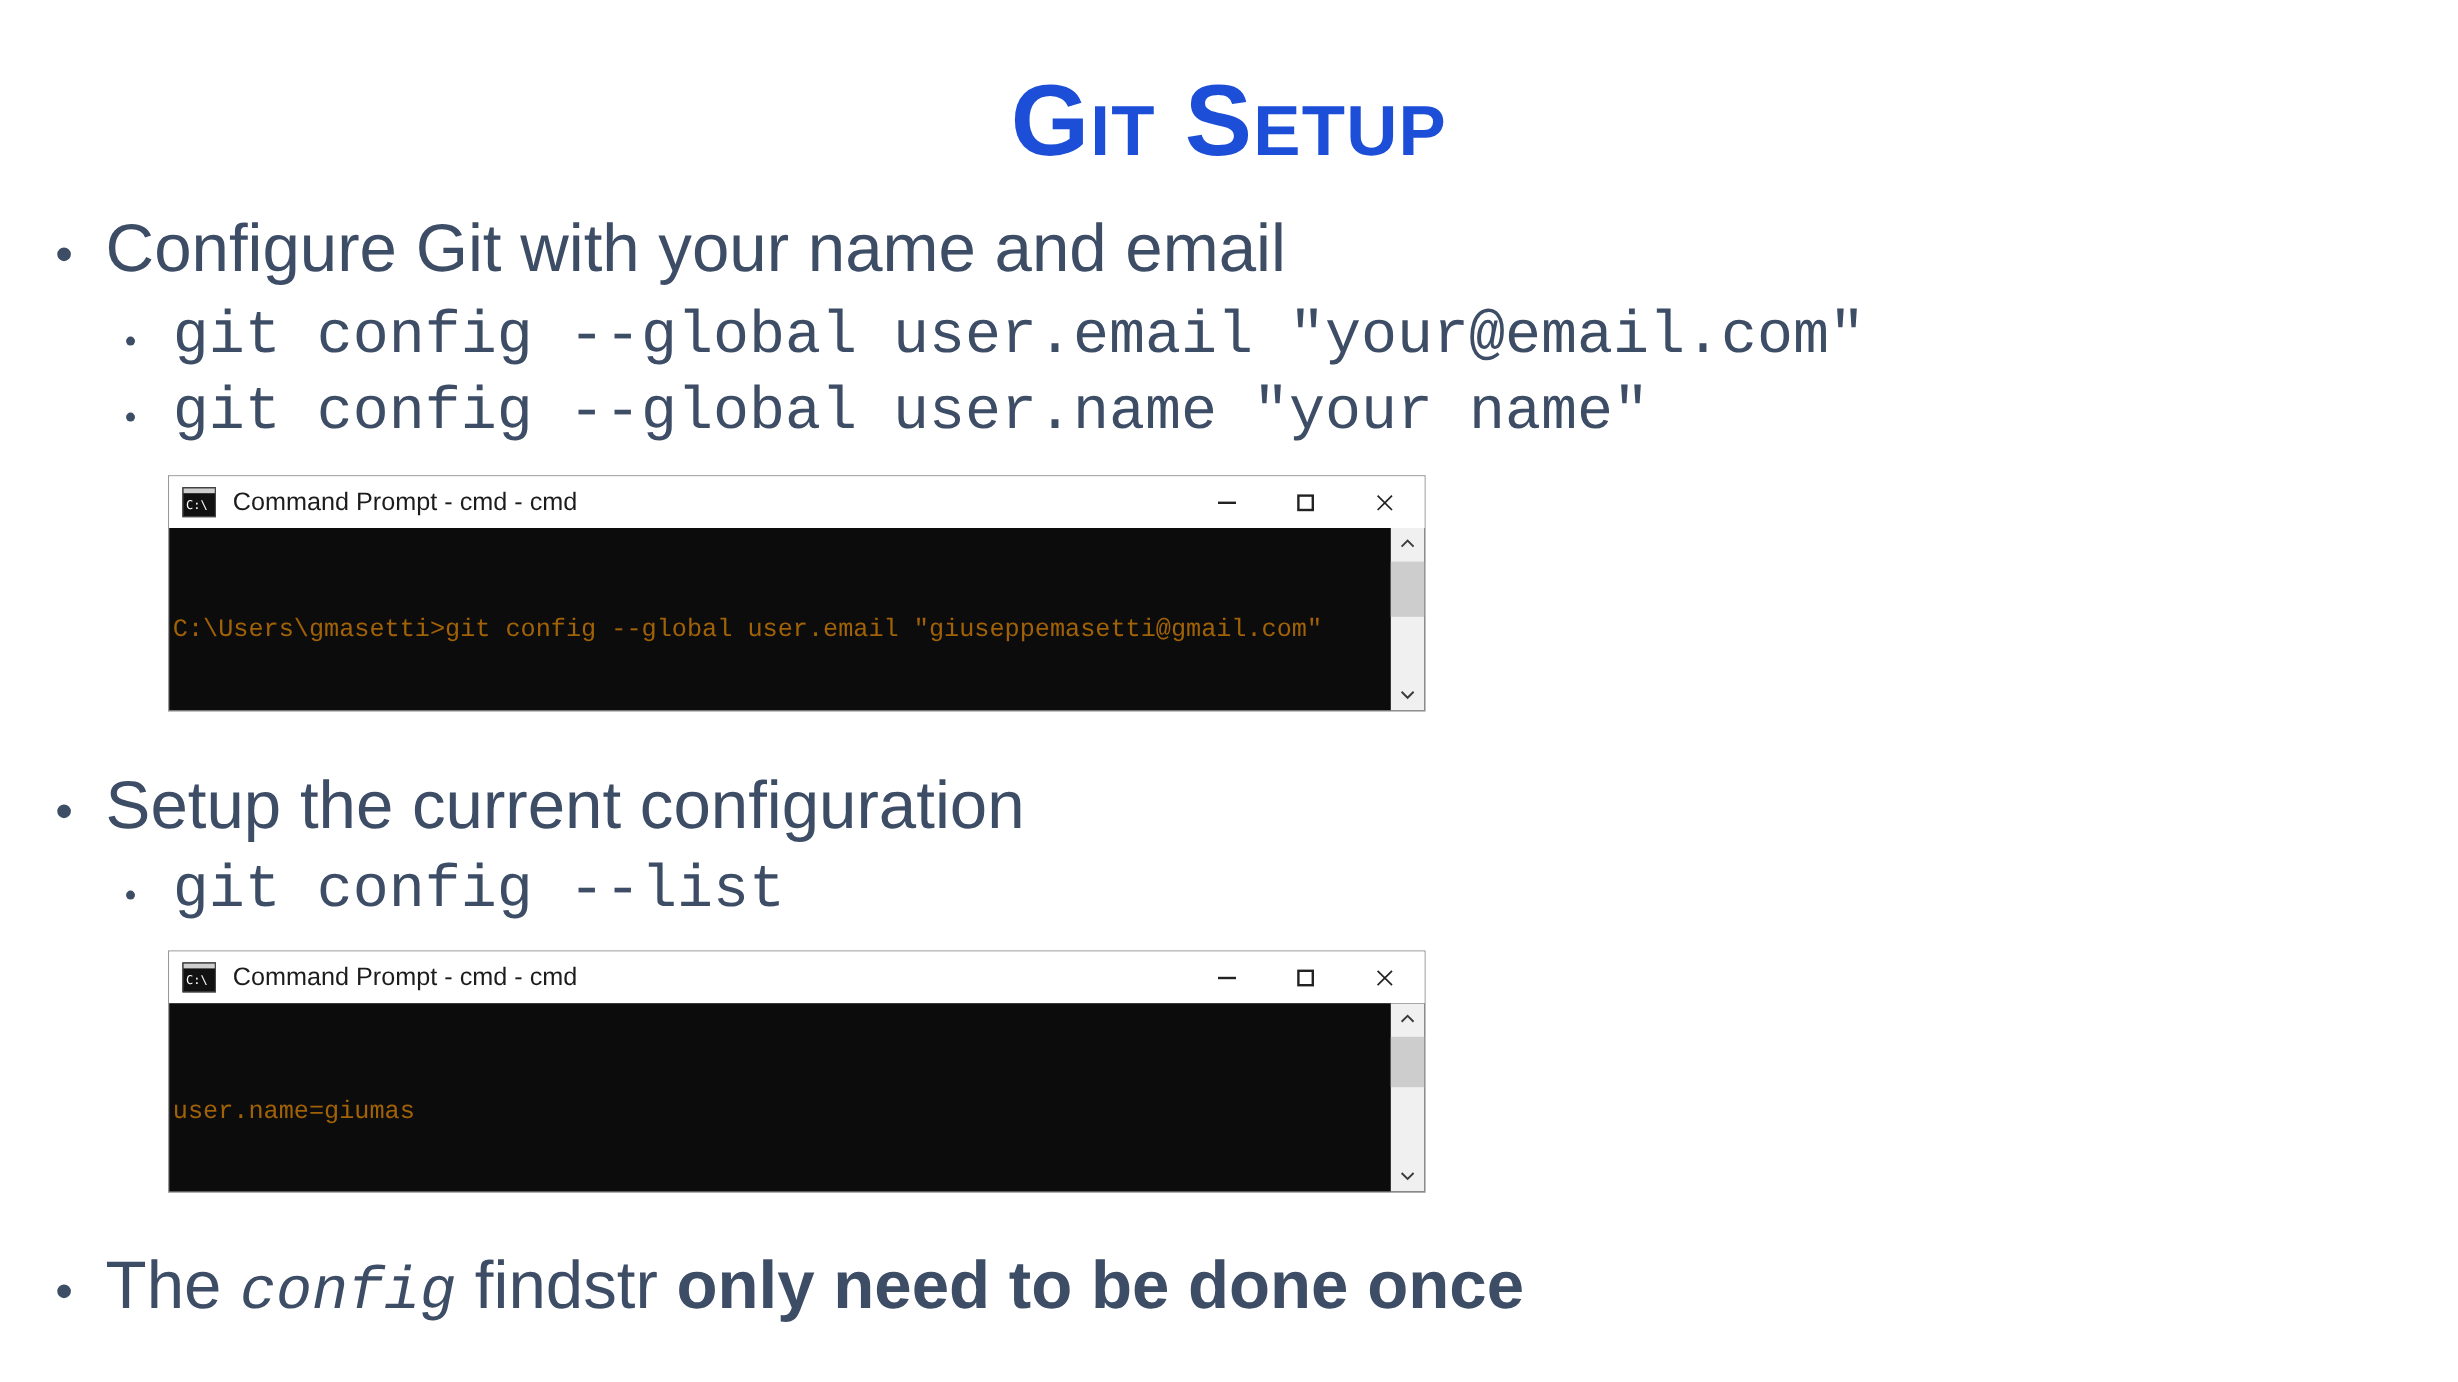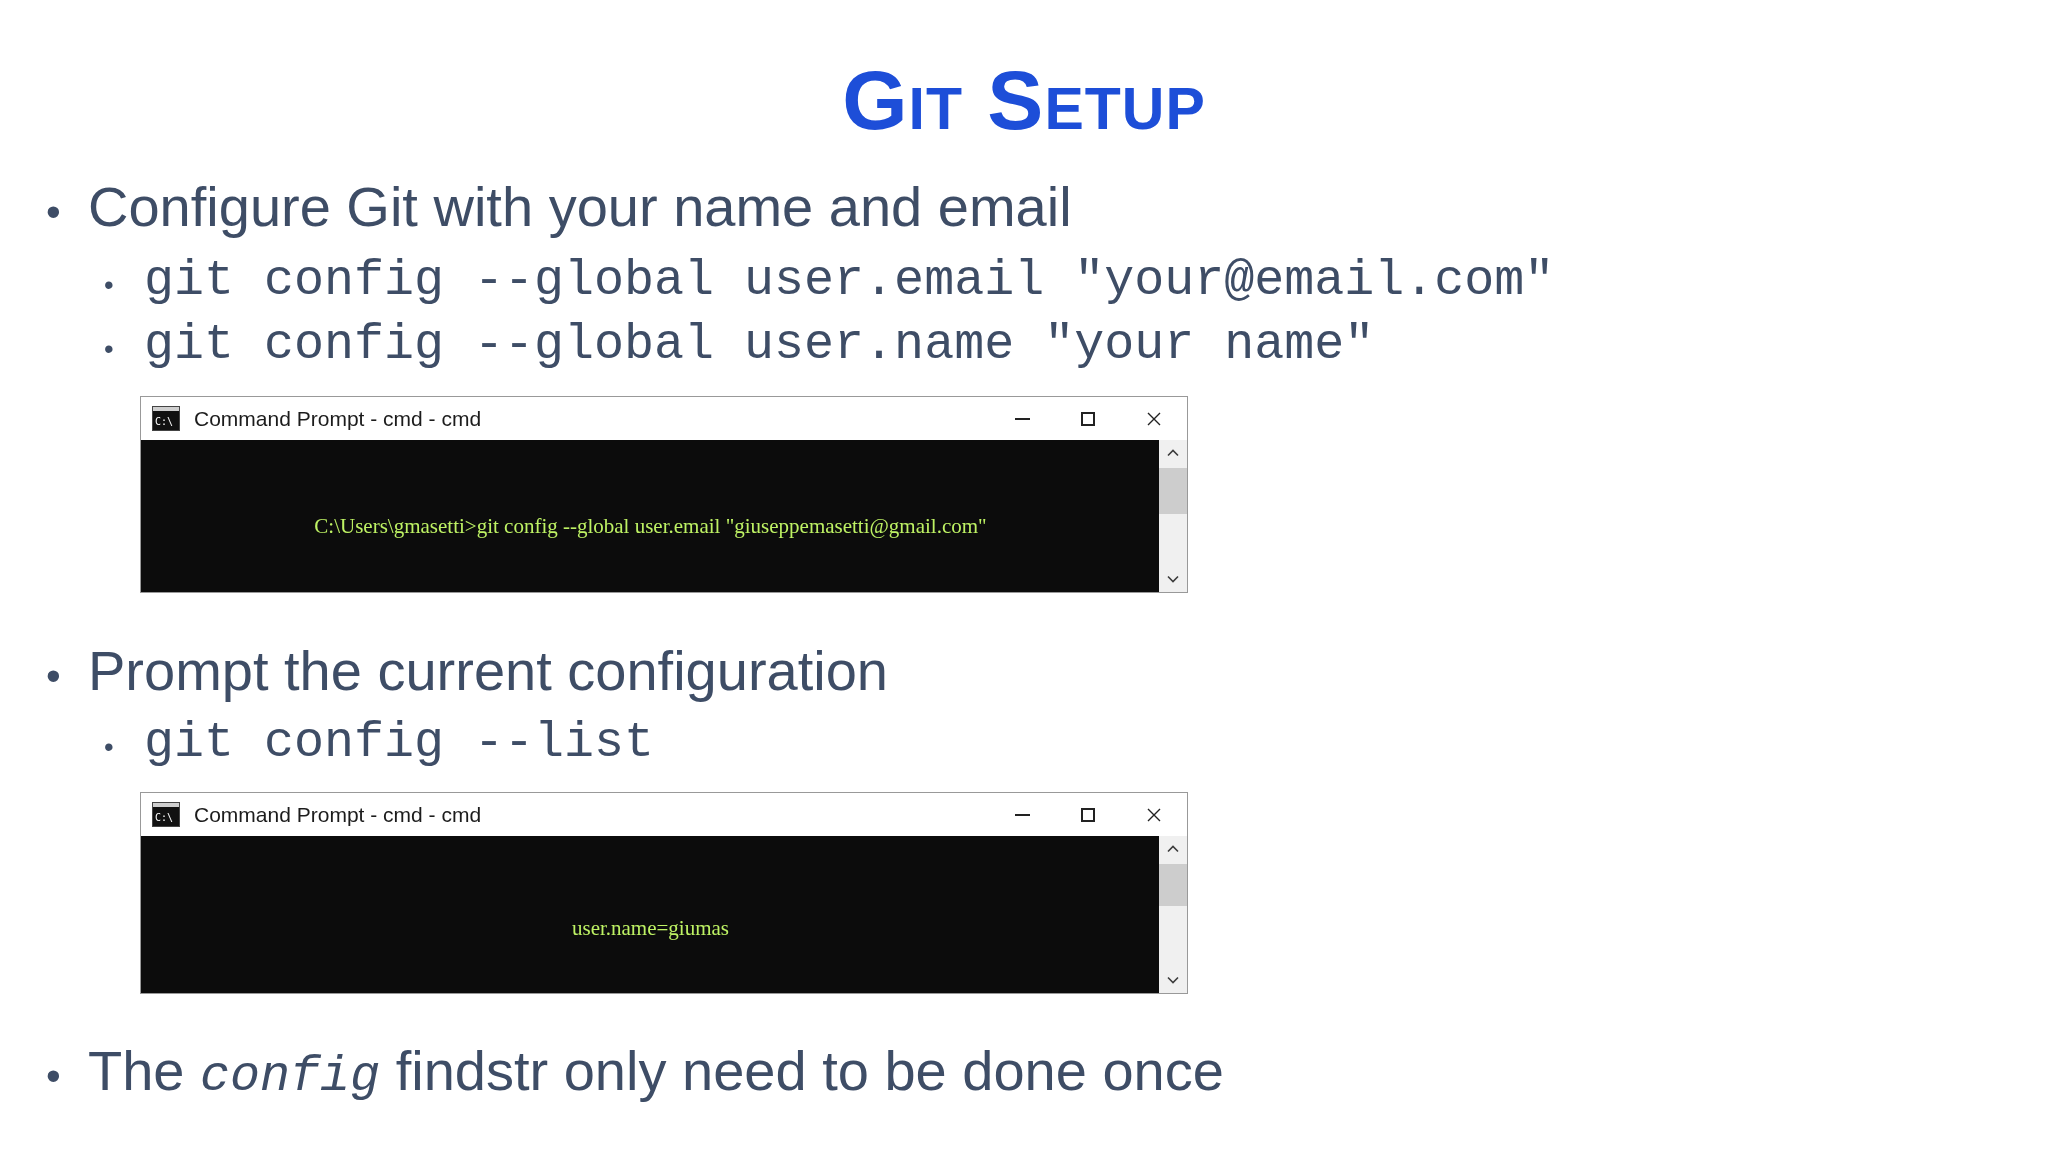--- a/index.html
+++ b/index.html
@@ -34,21 +34,21 @@
     color: #3E4D66;
   }
   .bullet-row.lvl1 { left: 46px; font-size: 56px; line-height: 1.25; }
   .bullet-row.lvl2 { left: 104px; font-size: 50px; line-height: 1.25;
                      font-family: "Liberation Mono", monospace; }
   .dot { flex: 0 0 auto; }
   .lvl1 > .dot { width: 42px; font-size: 0.75em; }
   .lvl2 > .dot { width: 40px; font-size: 0.55em; font-family: "Liberation Sans", sans-serif; }
   .mixed span { white-space: pre; }
   .code-inline { font-family: "Liberation Mono", monospace; font-size: 50px; font-style: italic; }
-  .bold-part { font-weight: normal; }
+  .bold-part { font-weight: bold; }
 
   
   .term-window {
     position: absolute;
     left: 140px;
     width: 1048px;
     background: #ffffff;
     border: 1px solid #999999;
     box-sizing: border-box;
   }
@@ -108,26 +108,25 @@
   .x-glyph { width: 16px; height: 16px; display: block; }
 
   .term-body {
     position: relative;
     background: #0C0C0C;
     overflow: hidden;
   }
   .term-lines {
     position: absolute;
     top: 0; left: 0; right: 30px; bottom: 0;
-    font-family: Liberation Serif, serif;
+    font-family: Liberation Mono, monospace;
     font-size: 21px;
     line-height: 24px;
-    color: #bef264;
+    color: #a16207;
     white-space: pre;
-    text-align: center;
   }
   .w1 .term-body { height: 152px; }
   .w1 .term-lines { padding: 26px 0 0 3px; }
   .w2 .term-body { height: 157px; }
   .w2 .term-lines { padding: 32px 0 0 3px; }
   .term-line { height: 24px; }
 
   .v-scrollbar {
     position: absolute;
     top: 0; right: 0; bottom: 0;
@@ -212,21 +211,21 @@
           <svg viewBox="0 0 12 8">
               <path d="M1 1.5 L6 6.5 L11 1.5" stroke="#3c3c3c" stroke-width="1.6" fill="none"></path>
             </svg>
         </span>
       </div>
     </div>
   </div>
 
   <div class="bullet-row lvl1" style="top: 636px;">
     <span class="dot">•</span>
-    <span>Prompt the current configuration</span>
+    <span>Setup the current configuration</span>
   </div>
 
   <div class="bullet-row lvl2" style="top: 712px;">
     <span class="dot">•</span>
     <span>git config --list</span>
   </div>
 
   <div class="term-window w2" style="top: 792px;">
     <div class="titlebar">
       <span class="cmd-icon">

